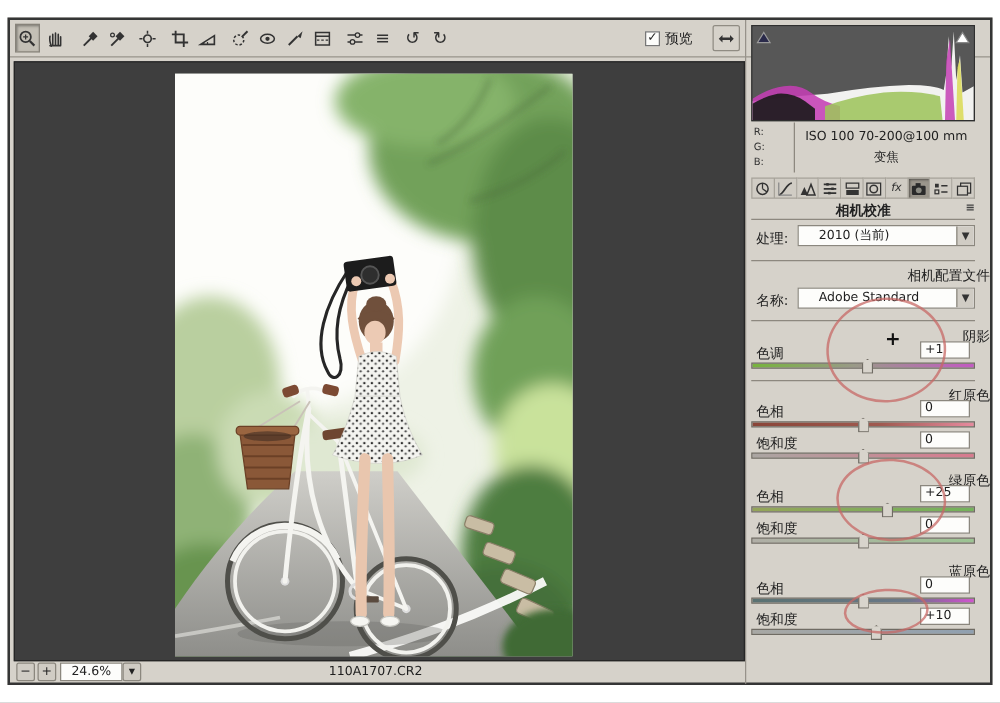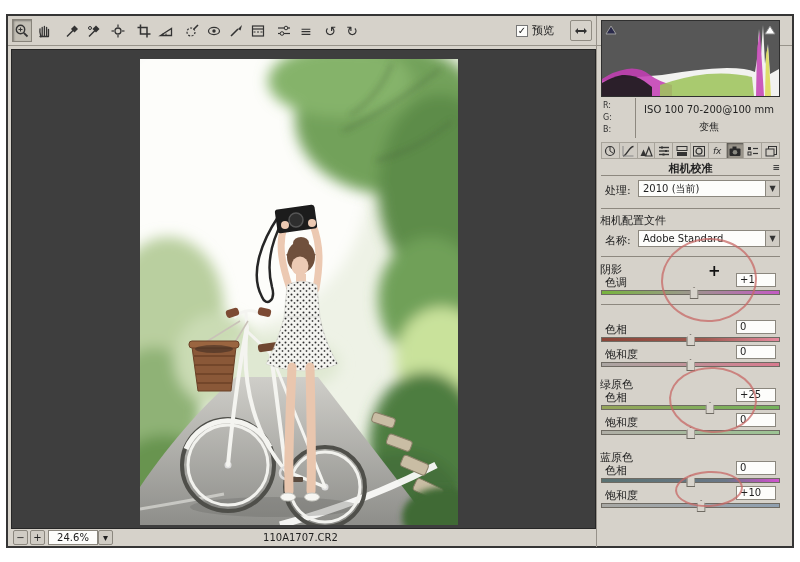--- a/index.html
+++ b/index.html
@@ -54,25 +54,25 @@
   .tabbtn:first-child { border-left:1px solid #a7a39a; }
   .tabbtn.sel { background:#9b968c; box-shadow:inset 1px 1px 2px rgba(0,0,0,.45); }
   .tabbtn svg { display:block; }
 
   #ptitle { position:absolute; left:3px; top:145px; width:179px; height:15px; border-bottom:1px solid #8d887f;
             text-align:center; font-size:11px; font-weight:bold; color:#222; }
   #pmenu { position:absolute; right:0px; top:1px; font-size:9px; color:#444; }
 
   .rowlbl { position:absolute; left:7px; font-size:11px; color:#222; }
   .drop { position:absolute; height:17px; background:#fdfdfb; border:1px solid #8b877e; font-size:10px;
-          line-height:15px; padding-left:4px; color:#1e1e1e; overflow:hidden; }
+          line-height:15px; padding-left:16px; color:#1e1e1e; overflow:hidden; }
   .droparrow { position:absolute; right:0; top:0; width:14px; height:15px; background:#d0ccc4; border-left:1px solid #8b877e;
                font-size:8px; line-height:15px; text-align:center; color:#333; }
   .hr { position:absolute; left:3px; width:179px; height:1px; background:#8d887f; }
-  .ghead { position:absolute; left:2px; width:179px; text-align:left; font-size:11px; color:#222; }
+  .ghead { position:absolute; left:15px; width:179px; text-align:right; font-size:11px; color:#222; }
   .slbl { position:absolute; left:7px; font-size:11px; color:#222;text-align:center; }
   .vbox { position:absolute; left:138px; width:40px; height:14px; background:#fdfdfb; border:1px solid #8b877e;
           font-size:10px; line-height:12px; padding-left:3px; color:#1e1e1e; }
   .track { position:absolute; left:3px; width:179px; height:5px; border:1px solid #6f6b63; }
   .thumb { position:absolute; top:-4px; width:9px; height:12px; background:#d8d4cc; border:1px solid #6f6b63;
            transform:translateX(-50%); clip-path:polygon(50% 0,100% 32%,100% 100%,0 100%,0 32%); }
   .t-tint { background:linear-gradient(90deg,#77b43c,#9a9a88 46%,#c35ac3); }
   .t-rhue { background:linear-gradient(90deg,#8a4538,#a05a50 58%,#e68a9e); }
   .t-rsat { background:linear-gradient(90deg,#aaa6a2,#d87a8e); }
   .t-ghue { background:linear-gradient(90deg,#95a55a,#74b35c); }
@@ -453,20 +453,21 @@
 
     <div class="ghead" style="top:246px">阴影</div>
     <div class="slbl" style="top:259px">色调</div>
     <div class="vbox" style="top:257px">+1</div>
     <div class="track t-tint" style="top:274px">
           <div class="thumb" style="left:52%"></div>
         </div>
 
     <div class="hr" style="top:288px"></div>
 
+    <div class="ghead" style="top:293px">红原色</div>
     <div class="slbl" style="top:306px">色相</div>
     <div class="vbox" style="top:304px">0</div>
     <div class="track t-rhue" style="top:321px">
           <div class="thumb" style="left:50%"></div>
         </div>
     <div class="slbl" style="top:331px">饱和度</div>
     <div class="vbox" style="top:329px">0</div>
     <div class="track t-rsat" style="top:346px">
           <div class="thumb" style="left:50%"></div>
         </div>

